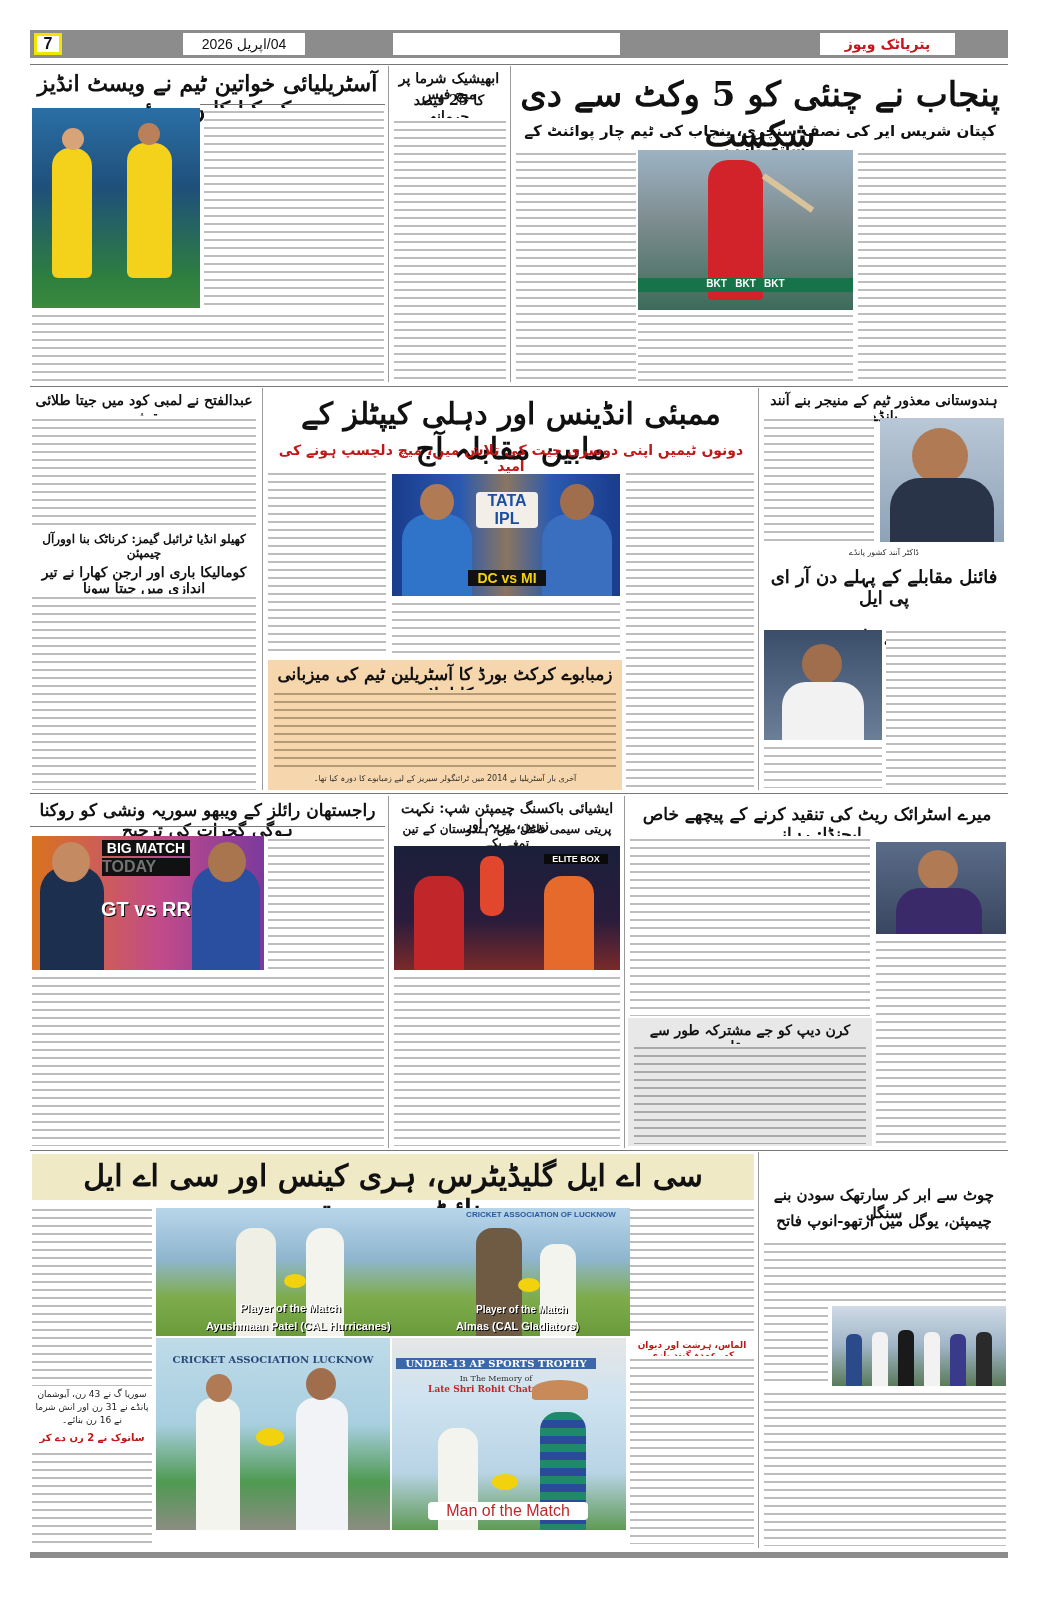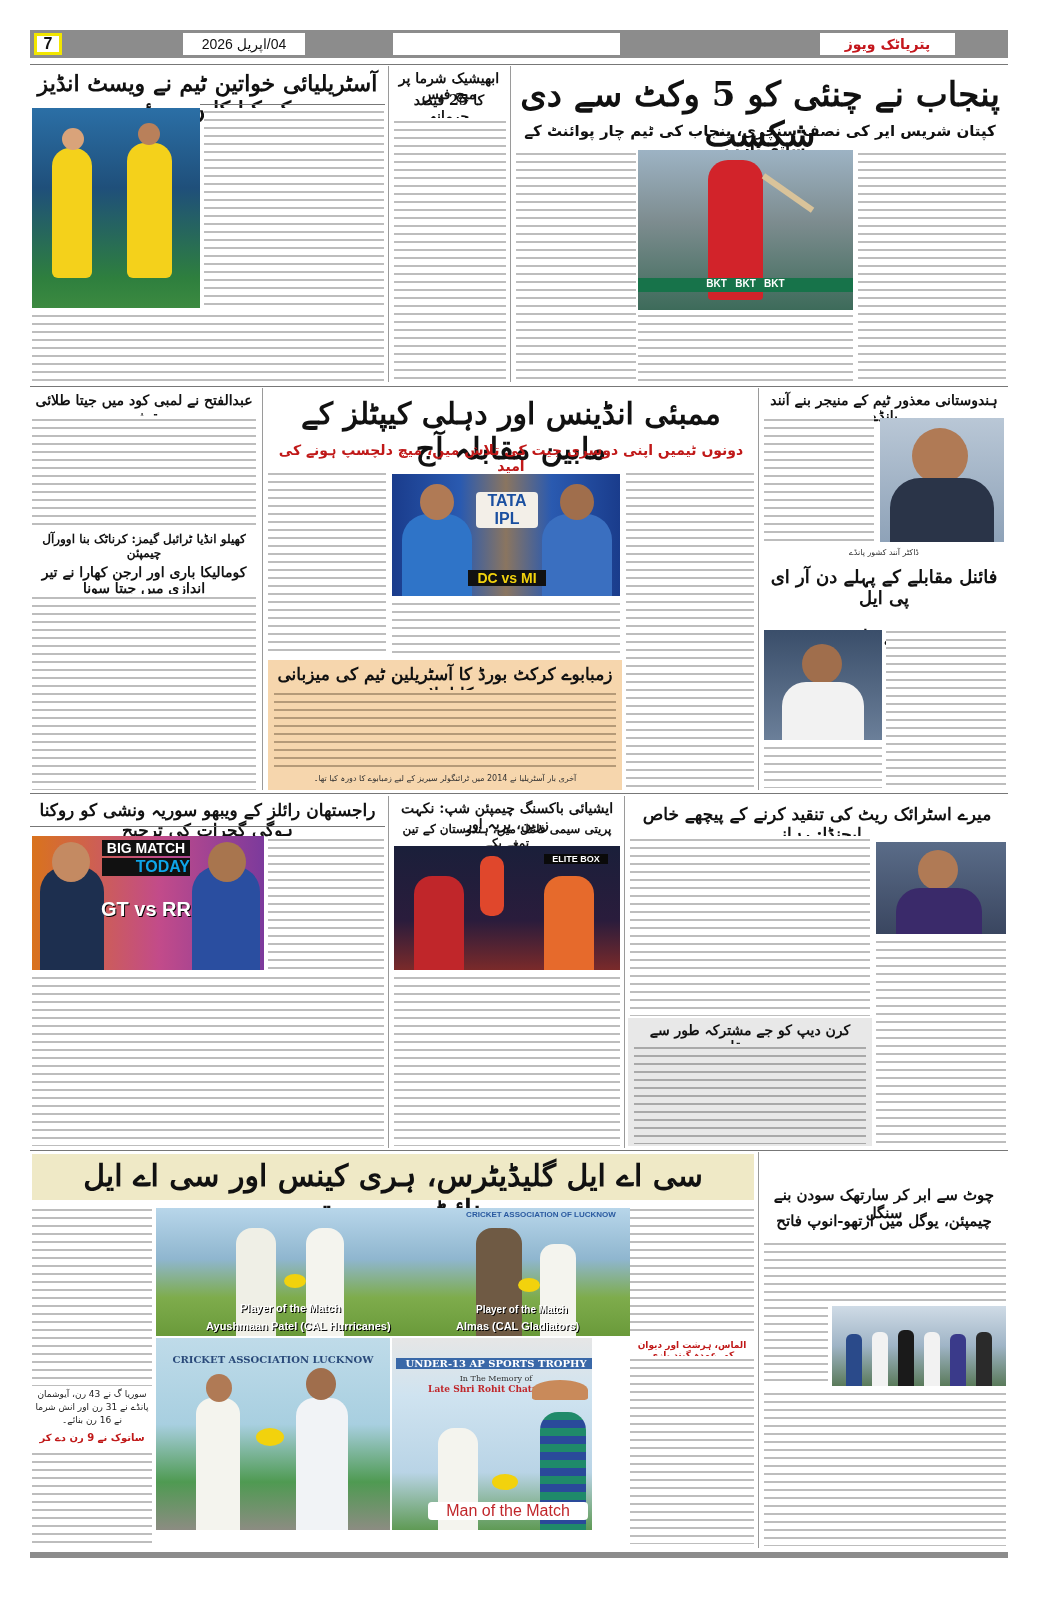--- a/index.html
+++ b/index.html
@@ -116,21 +116,21 @@
 <div class="abs hrule" style="left:30px;top:793px;width:978px;"></div>
 
 <div class="abs rtl hl-m center" style="left:30px;top:800px;width:355px;">راجستھان رائلز کے ویبھو سوریہ ونشی کو روکنا ہوگی گجرات کی ترجیح</div>
 <div class="abs hrule" style="left:30px;top:826px;width:355px;"></div>
 <div class="abs photo" style="left:32px;top:836px;width:232px;height:134px;background:linear-gradient(90deg,#d9731d 0%,#c24b8a 55%,#7c3a9c 100%);">
   <div class="abs" style="left:8px;top:30px;width:64px;height:104px;background:#1d2f4f;border-radius:26px 26px 0 0;"></div>
   <div class="abs" style="left:20px;top:6px;width:38px;height:40px;background:#c48a62;border-radius:50%;"></div>
   <div class="abs" style="left:160px;top:30px;width:68px;height:104px;background:#2a4ea0;border-radius:26px 26px 0 0;"></div>
   <div class="abs" style="left:176px;top:6px;width:38px;height:40px;background:#a8754e;border-radius:50%;"></div>
   <div class="abs" style="left:70px;top:4px;width:88px;text-align:center;color:#fff;background:#111;font:bold 14px 'Liberation Sans',sans-serif;">BIG MATCH</div>
-  <div class="abs" style="left:70px;top:22px;width:88px;text-align:right;color:#0ea5e9;background:#111;font:bold 16px 'Liberation Sans',sans-serif;">TODAY</div>
+  <div class="abs" style="left:70px;top:22px;width:88px;text-align:left;color:#737373;background:#111;font:bold 16px 'Liberation Sans',sans-serif;">TODAY</div>
   <div class="abs" style="left:64px;top:62px;width:100px;text-align:center;color:#fff;font:bold 20px 'Liberation Sans',sans-serif;text-shadow:1px 1px 0 #000;">GT vs RR</div>
 </div>
 <div class="abs body lines" style="left:268px;top:836px;width:116px;height:134px;"></div>
 <div class="abs body lines" style="left:32px;top:974px;width:352px;height:172px;"></div>
 <div class="abs colrule" style="left:388px;top:796px;height:352px;"></div>
 
 <div class="abs rtl hl-s center" style="left:392px;top:800px;width:230px;">ایشیائی باکسنگ چیمپئن شپ: نکہت زرین، پریہ اور</div>
 <div class="abs rtl hl-s center" style="left:392px;top:822px;width:230px;font-size:12px;">پریتی سیمی فائنل میں، ہندوستان کے تین تمغے پکے</div>
 <div class="abs photo" style="left:394px;top:846px;width:226px;height:124px;background:linear-gradient(180deg,#1a1f3a 0%,#2a1c3c 60%,#7a2a2a 100%);">
   <div class="abs" style="left:20px;top:30px;width:50px;height:94px;background:#c0262a;border-radius:18px 18px 0 0;"></div>
@@ -152,21 +152,21 @@
 <div class="abs rtl hl-s center" style="left:630px;top:1022px;width:240px;">کرن دیپ کو جے مشترکہ طور سے دوسرے مقام پر</div>
 <div class="abs body" style="left:634px;top:1044px;width:232px;height:100px;background:repeating-linear-gradient(to bottom,#e8e8e8 0 3px,#a9a9a9 3px 5px,#e8e8e8 5px 8px);"></div>
 
 <div class="abs hrule" style="left:30px;top:1150px;width:978px;"></div>
 
 <div class="abs banner" style="left:32px;top:1154px;width:722px;height:46px;"></div>
 <div class="abs rtl hl-xl center" style="left:32px;top:1158px;width:722px;font-size:30px;">سی اے ایل گلیڈیٹرس، ہری کینس اور سی اے ایل نائیٹروس جیتے</div>
 
 <div class="abs body lines" style="left:32px;top:1206px;width:120px;height:180px;"></div>
 <div class="abs rtl" style="left:32px;top:1388px;width:120px;font:9px/13px 'DejaVu Sans',sans-serif;color:#222;">سوریا گ نے 43 رن، آیوشمان پانڈے نے 31 رن اور انش شرما نے 16 رن بنائے۔</div>
-<div class="abs rtl redtxt" style="left:32px;top:1432px;width:120px;font-size:10px;">ساتوک نے 9 رن دے کر</div>
+<div class="abs rtl redtxt" style="left:32px;top:1432px;width:120px;font-size:10px;">ساتوک نے 2 رن دے کر</div>
 <div class="abs body lines" style="left:32px;top:1450px;width:120px;height:96px;"></div>
 
 <div class="abs photo" style="left:156px;top:1208px;width:556px;height:128px;background:linear-gradient(180deg,#b8d6ea 0%,#8fb6cf 40%,#7eac4c 70%,#6a9a3a 100%);">
   <div class="abs" style="left:80px;top:20px;width:40px;height:108px;background:#efefe6;border-radius:16px 16px 0 0;"></div>
   <div class="abs" style="left:150px;top:20px;width:38px;height:108px;background:#f4f4ee;border-radius:16px 16px 0 0;"></div>
   <div class="abs" style="left:320px;top:20px;width:46px;height:108px;background:#6f5a44;border-radius:16px 16px 0 0;"></div>
   <div class="abs" style="left:384px;top:36px;width:36px;height:92px;background:#f4f4ee;border-radius:14px 14px 0 0;"></div>
   <div class="abs" style="left:128px;top:66px;width:22px;height:14px;background:#f2d20d;border-radius:50%;"></div>
   <div class="abs" style="left:362px;top:70px;width:22px;height:14px;background:#f2d20d;border-radius:50%;"></div>
   <div class="abs center" style="left:300px;top:2px;width:170px;color:#2a5aa0;font:bold 8px 'Liberation Sans',sans-serif;">CRICKET ASSOCIATION OF LUCKNOW</div>
@@ -176,21 +176,21 @@
   <div class="abs cap" style="left:300px;top:112px;">Almas (CAL Gladiators)</div>
 </div>
 <div class="abs photo" style="left:156px;top:1338px;width:234px;height:192px;background:linear-gradient(180deg,#bfdbe9 0%,#a8cfe0 45%,#4f9a52 75%,#8c8c82 100%);">
   <div class="abs center" style="left:10px;top:16px;width:214px;color:#2a4a7a;font:bold 10px 'DejaVu Serif',serif;">CRICKET ASSOCIATION LUCKNOW</div>
   <div class="abs" style="left:40px;top:60px;width:44px;height:132px;background:#f4f4ee;border-radius:16px 16px 0 0;"></div>
   <div class="abs" style="left:50px;top:36px;width:26px;height:28px;background:#b07a55;border-radius:50%;"></div>
   <div class="abs" style="left:140px;top:60px;width:52px;height:132px;background:#f1f3f6;border-radius:18px 18px 0 0;"></div>
   <div class="abs" style="left:150px;top:30px;width:30px;height:32px;background:#a06e4c;border-radius:50%;"></div>
   <div class="abs" style="left:100px;top:90px;width:28px;height:18px;background:#f2d20d;border-radius:50%;"></div>
 </div>
-<div class="abs photo" style="left:392px;top:1338px;width:200px;height:192px;background:linear-gradient(180deg,#e6e6e6 0%,#cfe3f0 30%,#b9d4e6 70%,#5f9a55 100%);">
+<div class="abs photo" style="left:392px;top:1338px;width:234px;height:192px;background:linear-gradient(180deg,#e6e6e6 0%,#cfe3f0 30%,#b9d4e6 70%,#5f9a55 100%);">
   <div class="abs center" style="left:4px;top:20px;width:200px;color:#fff;background:#3a68a8;font:bold 10px 'DejaVu Serif',serif;">UNDER-13 AP SPORTS TROPHY</div>
   <div class="abs center" style="left:4px;top:36px;width:200px;color:#333;font:8px 'DejaVu Serif',serif;">In The Memory of</div>
   <div class="abs center" style="left:4px;top:46px;width:200px;color:#c0262a;font:bold 9px 'DejaVu Serif',serif;">Late Shri Rohit Chaturvedi</div>
   <div class="abs" style="left:46px;top:90px;width:40px;height:102px;background:#f4f4ee;border-radius:16px 16px 0 0;"></div>
   <div class="abs" style="left:148px;top:74px;width:46px;height:118px;background:repeating-linear-gradient(180deg,#1f8a6a 0 8px,#2a4a9a 8px 16px);border-radius:18px 18px 0 0;"></div>
   <div class="abs" style="left:140px;top:42px;width:56px;height:20px;background:#c98a5a;border-radius:50% 50% 10% 10%;"></div>
   <div class="abs" style="left:100px;top:136px;width:26px;height:16px;background:#f2d20d;border-radius:50%;"></div>
   <div class="abs center" style="left:36px;top:164px;width:160px;background:#fff;color:#c0262a;font:16px 'Liberation Sans',sans-serif;border-radius:4px;">Man of the Match</div>
 </div>
 <div class="abs body lines" style="left:630px;top:1206px;width:124px;height:130px;"></div>

